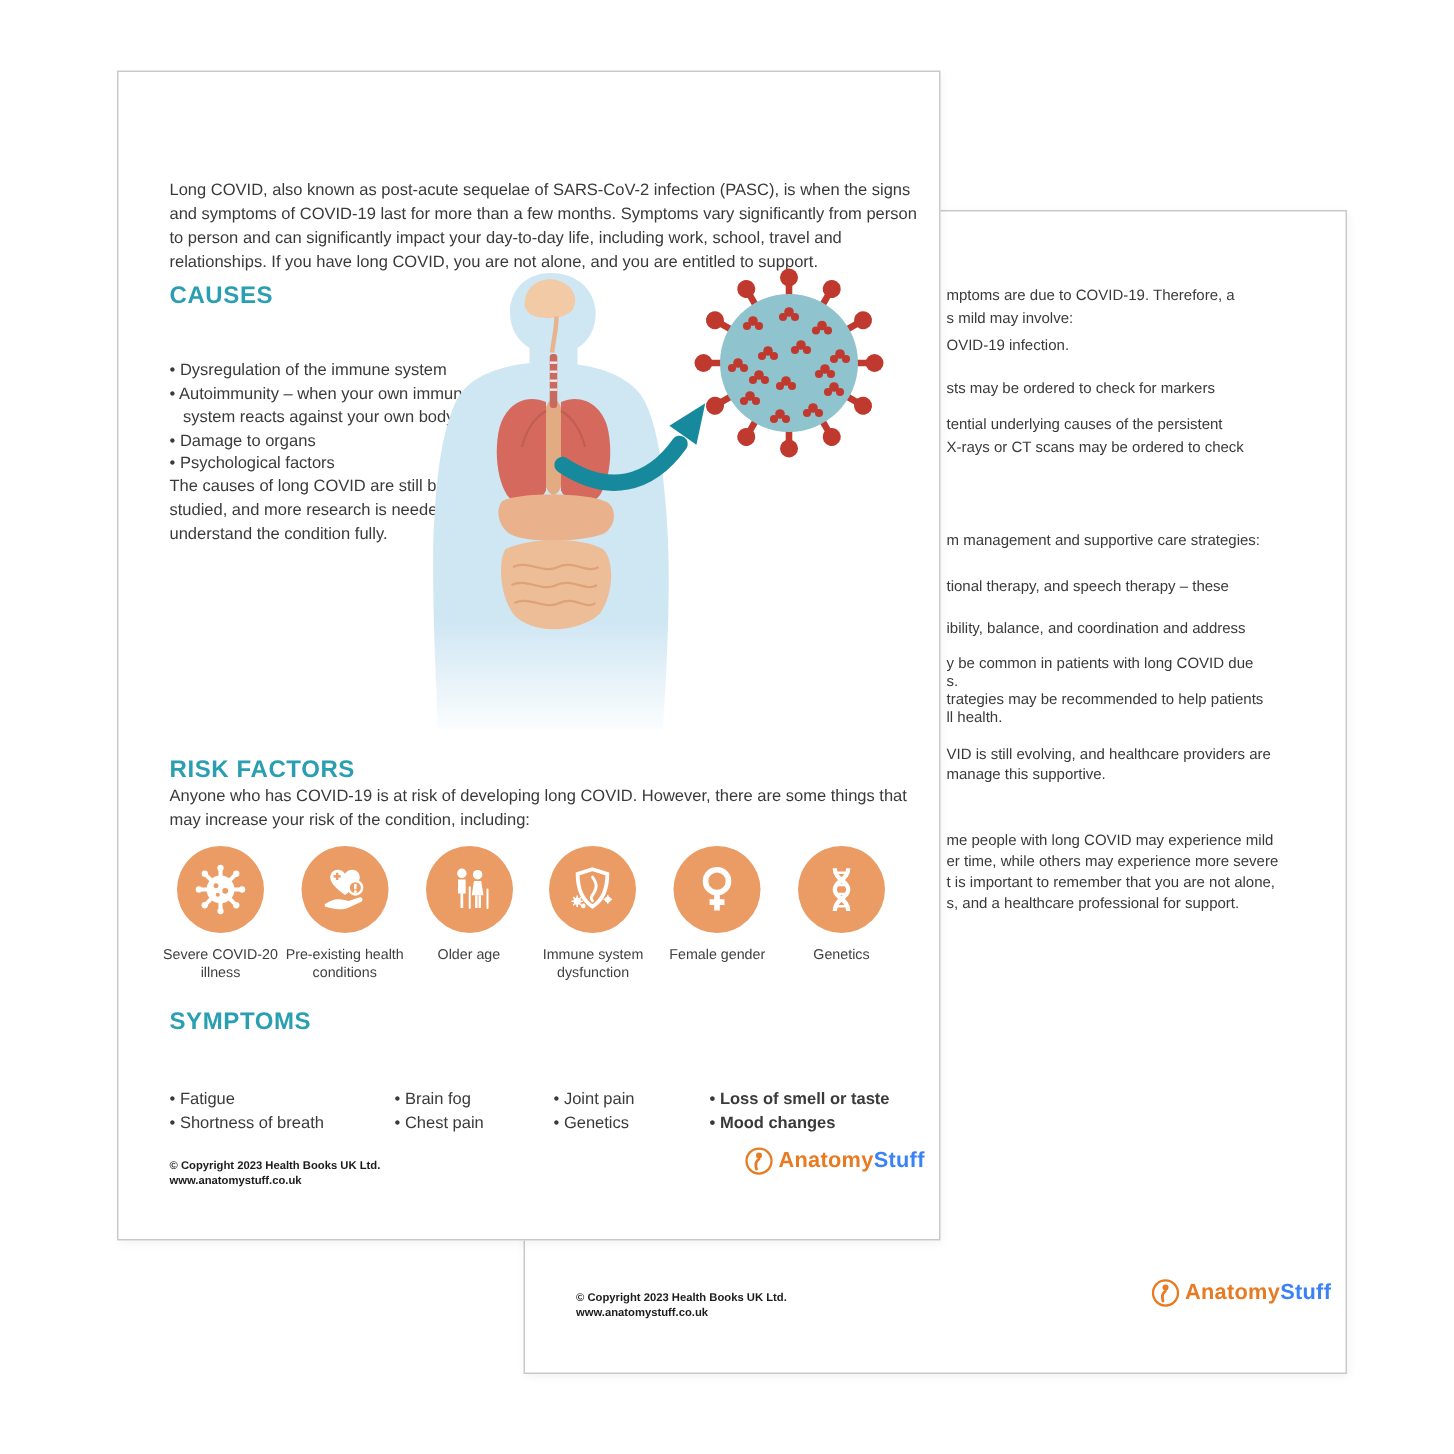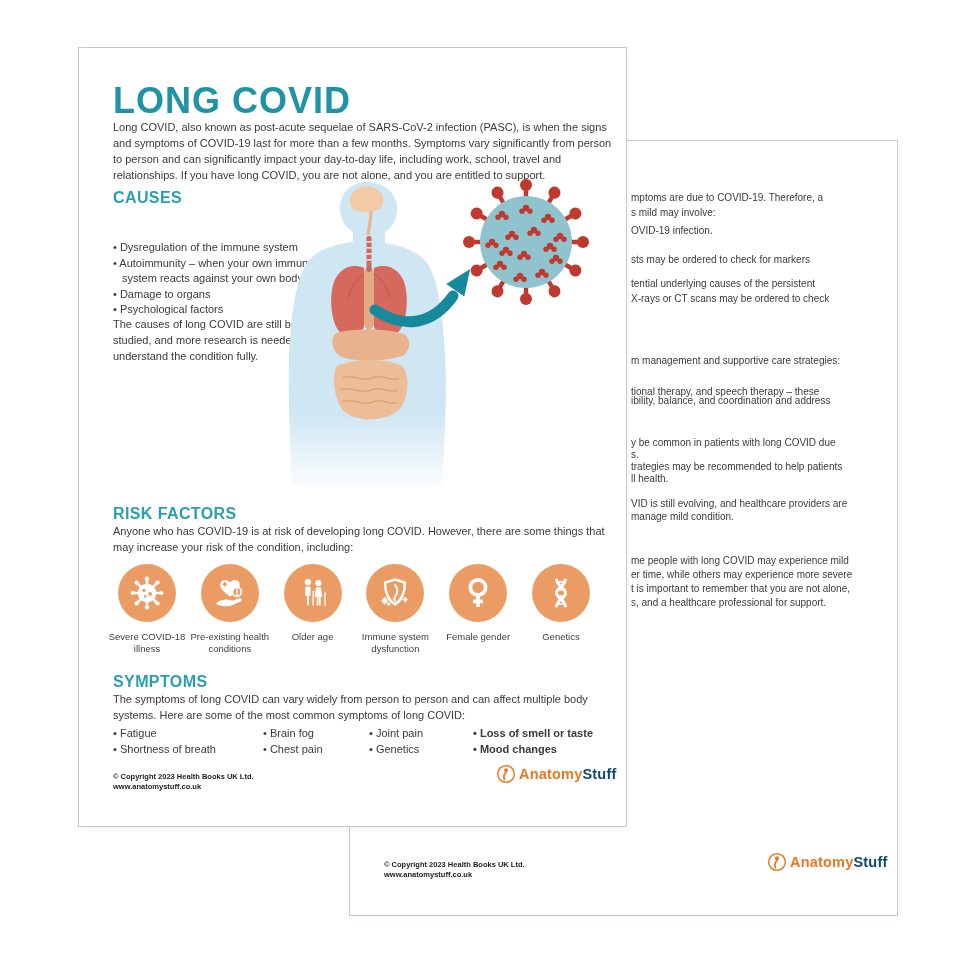--- a/index.html
+++ b/index.html
@@ -35,65 +35,64 @@
   .sy-col{position:absolute;top:678px;width:150px;}
   #sy-col-0{left:34px;} #sy-col-1{left:184px;} #sy-col-2{left:290px;} #sy-col-3{left:394px;font-weight:bold;}
   .sy-col li{white-space:nowrap;}
 
   .copy{position:absolute;left:34px;font-size:7.5px;font-weight:bold;line-height:10px;color:#1c1c1c;}
   #page1 .copy{top:724px;} #page2 .copy{top:719px;}
   .brand{position:absolute;left:417px;display:flex;align-items:center;gap:3px;}
   #page1 .brand{top:716px;} #page2 .brand{top:711px;}
   .brand svg{width:20px;height:20px;display:block;}
   .brand-text{font-size:14.5px;font-weight:bold;letter-spacing:0.2px;}
-  .brand-a{color:#e87a22;} .brand-s{color:#0c4a6e;}
+  .brand-a{color:#e87a22;} .brand-s{color:#3b82f6;}
 
   
   .p2-line{position:absolute;left:281px;font-size:10px;line-height:13px;color:#3a3a3a;white-space:nowrap;}
 </style>
 </head>
 <body>
 
 <div class="page" id="page2">
   <div class="p2-line" style="top:50px">mptoms are due to COVID-19. Therefore, a</div>
   <div class="p2-line" style="top:65px">s mild may involve:</div>
   <div class="p2-line" style="top:83px">OVID-19 infection.</div>
   <div class="p2-line" style="top:112px">sts may be ordered to check for markers</div>
   <div class="p2-line" style="top:136px">tential underlying causes of the persistent</div>
   <div class="p2-line" style="top:151px">X-rays or CT scans may be ordered to check</div>
   <div class="p2-line" style="top:213px">m management and supportive care strategies:</div>
   <div class="p2-line" style="top:244px">tional therapy, and speech therapy – these</div>
-  <div class="p2-line" style="top:253px">ibility, balance, and coordination and address</div>
+  <div class="p2-line" style="top:272px">ibility, balance, and coordination and address</div>
   <div class="p2-line" style="top:295px">y be common in patients with long COVID due</div>
   <div class="p2-line" style="top:307px">s.</div>
   <div class="p2-line" style="top:319px">trategies may be recommended to help patients</div>
   <div class="p2-line" style="top:331px">ll health.</div>
   <div class="p2-line" style="top:356px">VID is still evolving, and healthcare providers are</div>
-  <div class="p2-line" style="top:369px">manage mild condition.</div>
+  <div class="p2-line" style="top:369px">manage this supportive.</div>
   <div class="p2-line" style="top:413px">me people with long COVID may experience mild</div>
   <div class="p2-line" style="top:427px">er time, while others may experience more severe</div>
   <div class="p2-line" style="top:441px">t is important to remember that you are not alone,</div>
   <div class="p2-line" style="top:455px">s, and a healthcare professional for support.</div>
 
   <div class="copy">
     <div>© Copyright 2023 Health Books UK Ltd.</div>
     <div>www.anatomystuff.co.uk</div>
   </div>
   <div class="brand">
     <svg viewBox="0 0 24 24">
       <circle cx="12" cy="12" r="10" fill="none" stroke="#e87a22" stroke-width="1.8"></circle>
       <circle cx="12" cy="7.5" r="2.4" fill="#e87a22"></circle>
       <path d="M12 10.5 C9.5 12 9 15 10 18.5" fill="none" stroke="#e87a22" stroke-width="2.2" stroke-linecap="round"></path>
     </svg>
     <span class="brand-text"><span class="brand-a">Anatomy</span><span class="brand-s">Stuff</span></span>
   </div>
 </div>
 
 <div class="page" id="page1">
-  <div class="p1-title">LONG COVID</div>
   <div class="p1-intro body-text">Long COVID, also known as post-acute sequelae of SARS-CoV-2 infection (PASC), is when the signs and symptoms of COVID-19 last for more than a few months. Symptoms vary significantly from person to person and can significantly impact your day-to-day life, including work, school, travel and relationships. If you have long COVID, you are not alone, and you are entitled to support.</div>
 
   <div class="sec-head" id="causes-head">CAUSES</div>
   <ul class="blist causes-bullets">
     <li>Dysregulation of the immune system</li>
     <li>Autoimmunity – when your own immune system reacts against your own body</li>
     <li>Damage to organs</li>
     <li>Psychological factors</li>
   </ul>
   <div class="causes-note body-text">The causes of long COVID are still being studied, and more research is needed to understand the condition fully.</div>
@@ -237,21 +236,21 @@
           <circle cx="12" cy="2.4" r="1.4"></circle>
               <circle cx="19" cy="5" r="1.4"></circle>
         </g>
         <g fill="#ea9c64">
           <circle cx="10" cy="10.3" r="1.1"></circle>
               <circle cx="14.1" cy="12.6" r="1.3"></circle>
               <circle cx="10.8" cy="14.3" r="0.9"></circle>
         </g>
       </svg>
         </div>
-      <div class="rf-label">Severe COVID-18 illness</div>
+      <div class="rf-label">Severe COVID-20 illness</div>
     </div>
     <div class="rf-item">
       <div class="rf-circle">
           <svg viewBox="0 0 24 24">
         <path fill="#fff" d="M12 5 C10.5 2.6 6.6 2.6 5.6 5.5 C4.6 8.4 8 11.4 12 14.4 C16 11.4 19.4 8.4 18.4 5.5 C17.4 2.6 13.5 2.6 12 5 Z"></path>
         <rect x="6.9" y="5.6" width="3.2" height="1.1" fill="#ea9c64"></rect>
         <rect x="7.95" y="4.55" width="1.1" height="3.2" fill="#ea9c64"></rect>
         <circle cx="16.6" cy="11.2" r="3" fill="#ea9c64" stroke="#fff" stroke-width="1.1"></circle>
         <rect x="16.05" y="9.5" width="1.1" height="2.4" fill="#fff"></rect>
         <circle cx="16.6" cy="13" r="0.65" fill="#fff"></circle>
@@ -324,21 +323,20 @@
           <line x1="10.2" y1="17" x2="13.8" y2="17"></line>
               <line x1="9.6" y1="19.4" x2="14.4" y2="19.4"></line>
         </g>
       </svg>
         </div>
       <div class="rf-label">Genetics</div>
     </div>
   </div>
 
   <div class="sec-head" id="symptoms-head">SYMPTOMS</div>
-  <div class="sy-lead body-text">The symptoms of long COVID can vary widely from person to person and can affect multiple body systems. Here are some of the most common symptoms of long COVID:</div>
   <ul class="blist sy-col" id="sy-col-1">
     <li>Brain fog</li>
     <li>Chest pain</li>
   </ul>
   <ul class="blist sy-col" id="sy-col-0">
     <li>Fatigue</li>
     <li>Shortness of breath</li>
   </ul>
   <ul class="blist sy-col" id="sy-col-2">
     <li>Joint pain</li>

